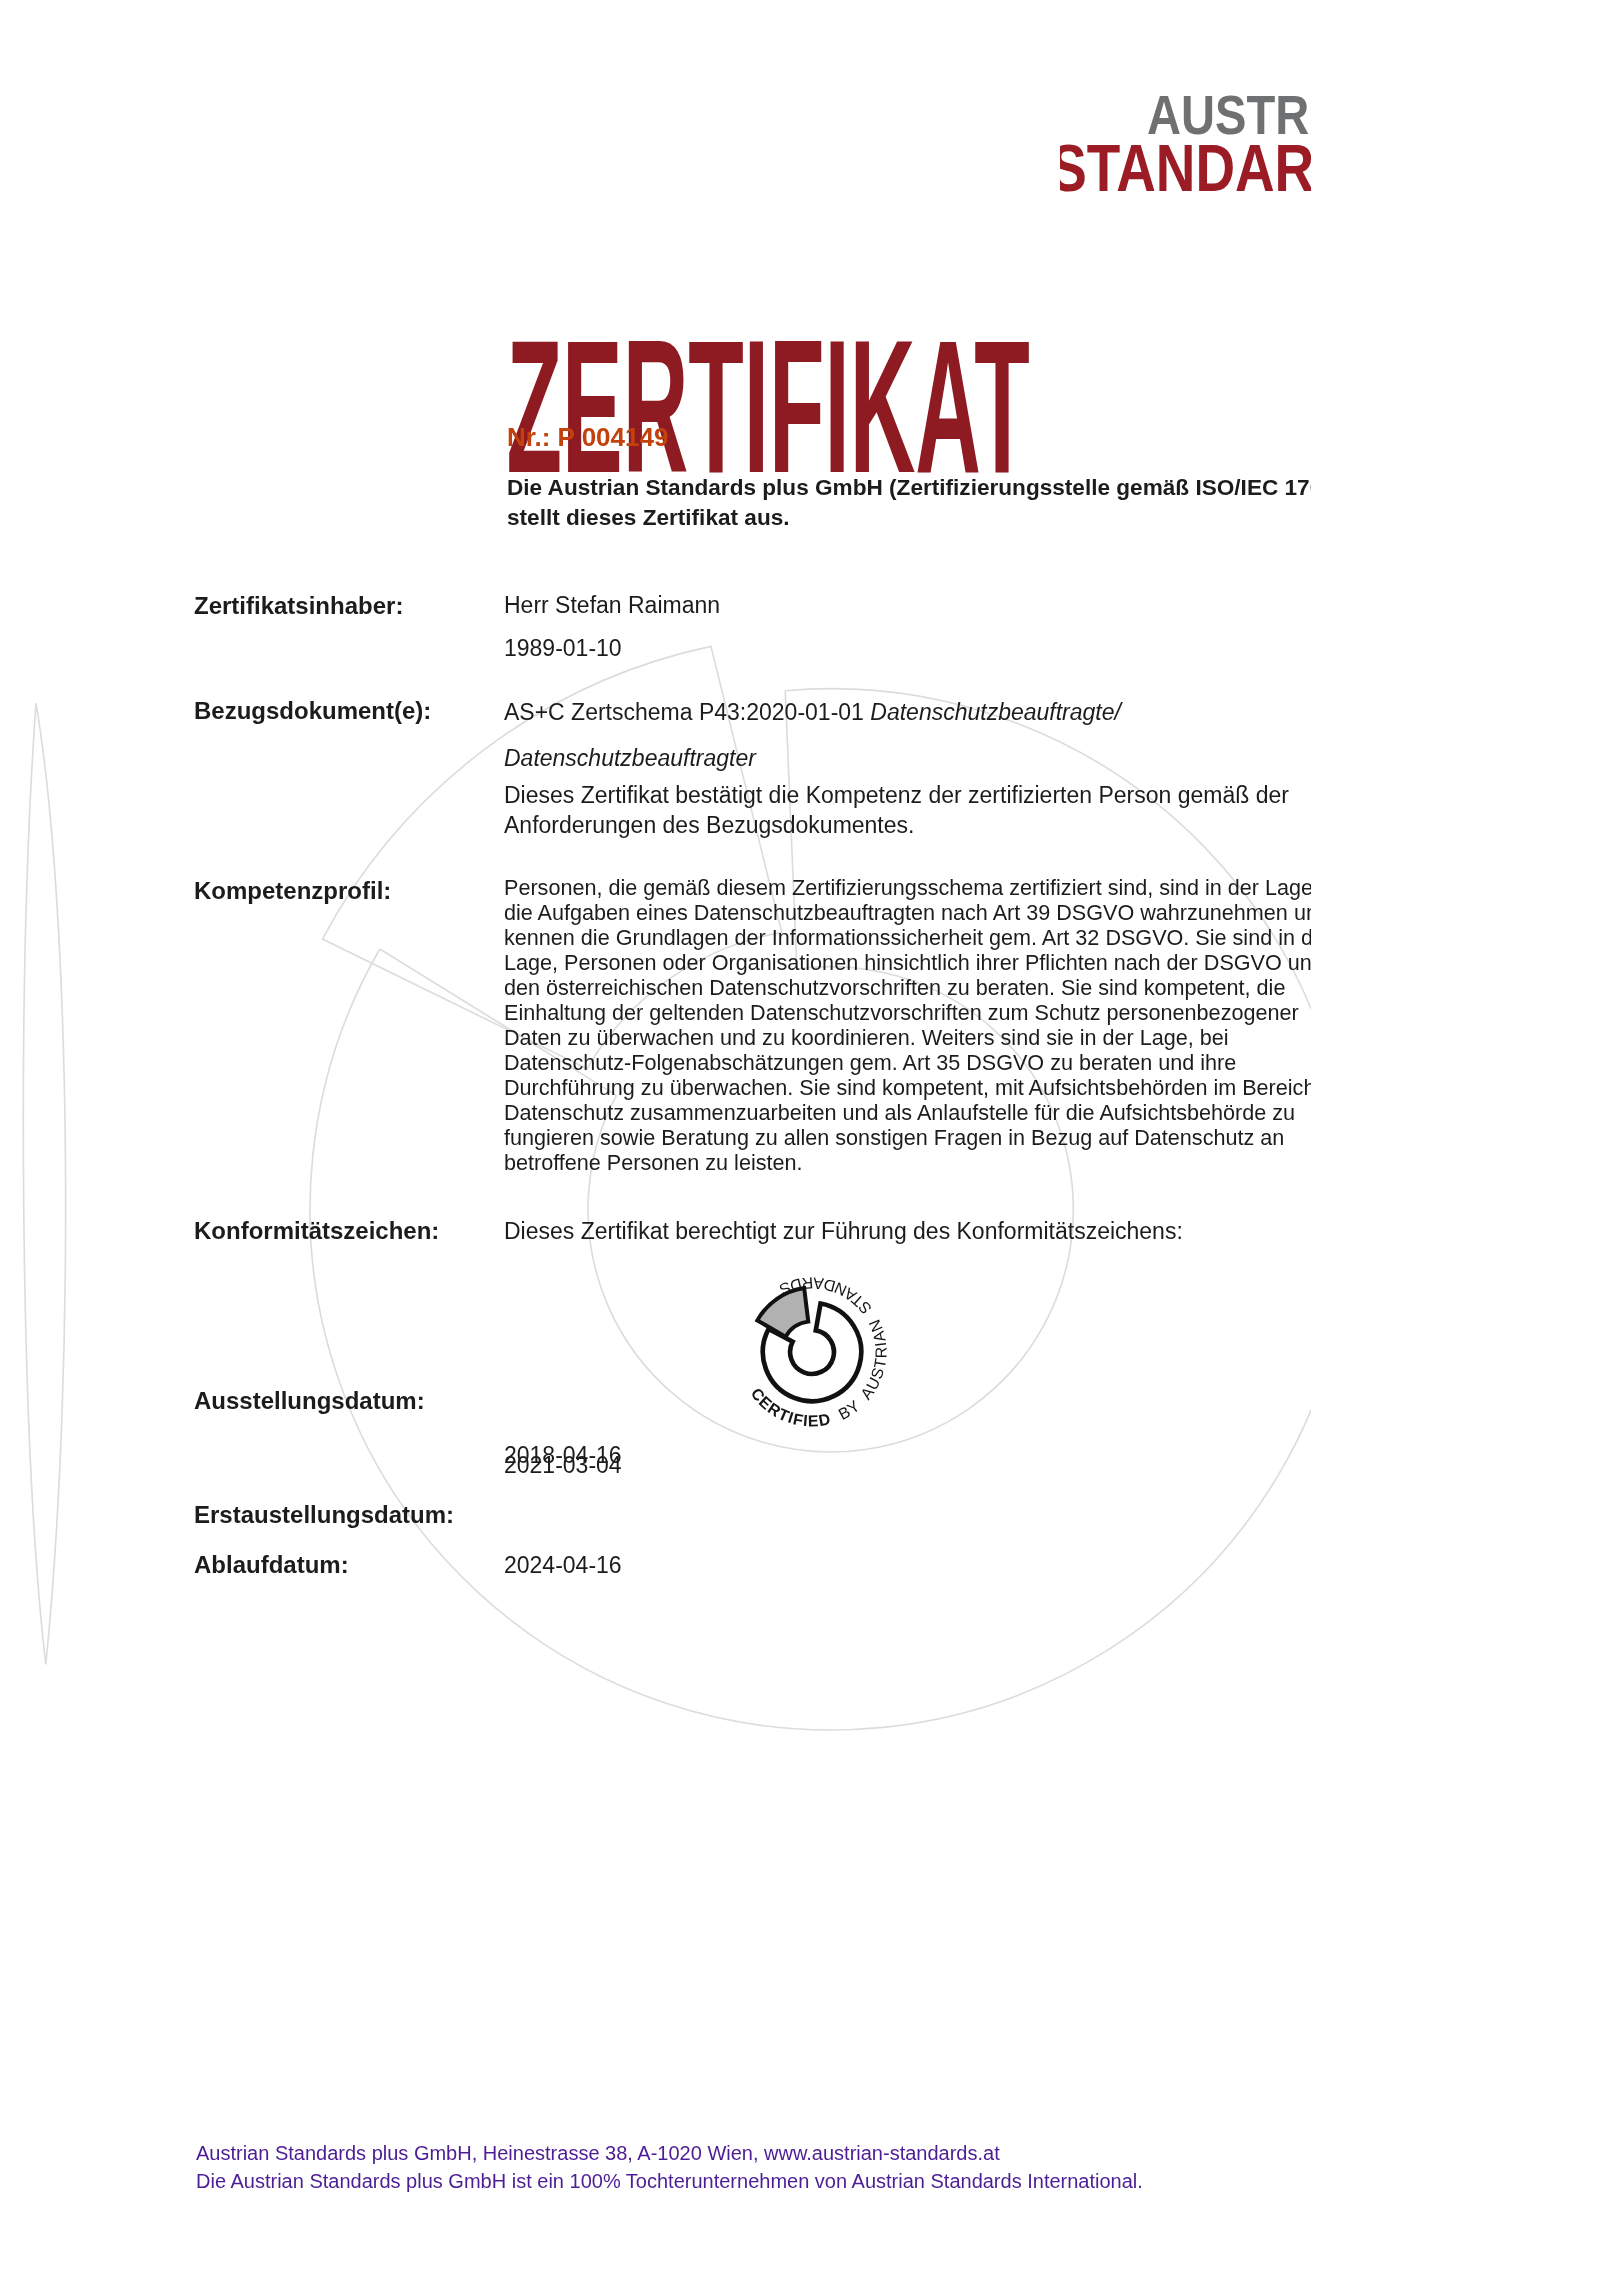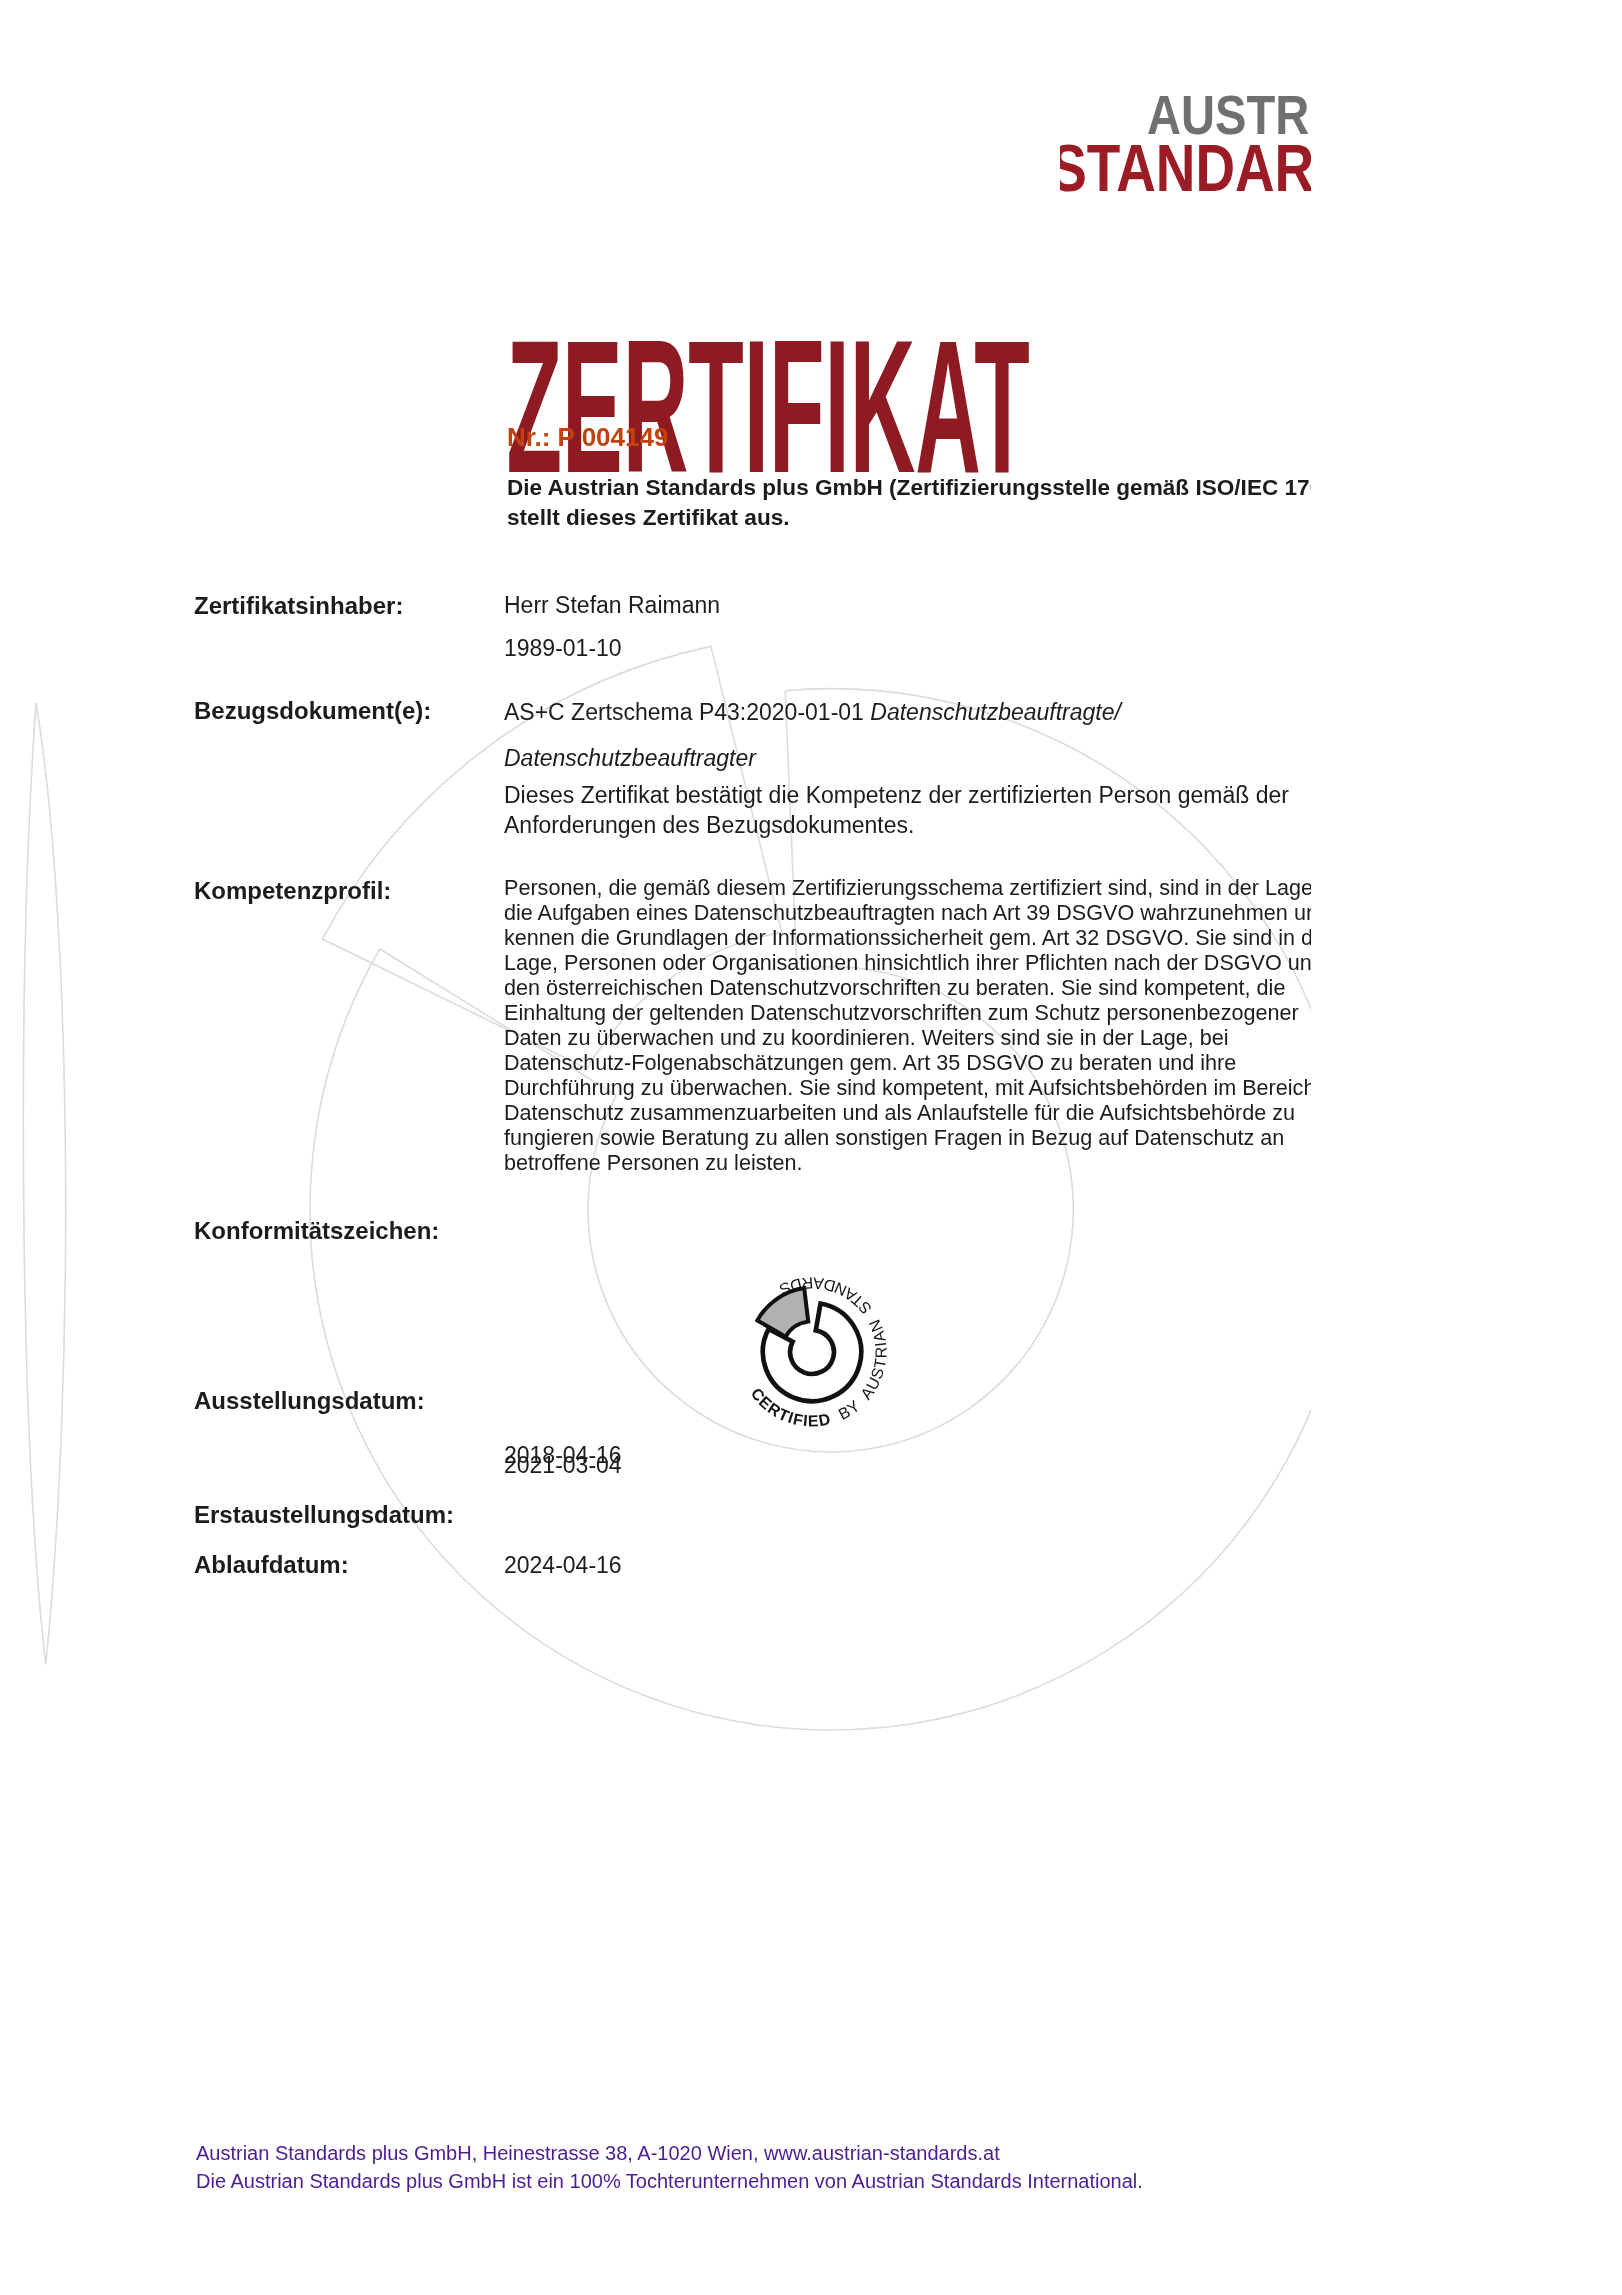--- a/index.html
+++ b/index.html
@@ -81,20 +81,21 @@
 den österreichischen Datenschutzvorschriften zu beraten. Sie sind kompetent, die
 Einhaltung der geltenden Datenschutzvorschriften zum Schutz personenbezogener
 Daten zu überwachen und zu koordinieren. Weiters sind sie in der Lage, bei
 Datenschutz-Folgenabschätzungen gem. Art 35 DSGVO zu beraten und ihre
 Durchführung zu überwachen. Sie sind kompetent, mit Aufsichtsbehörden im Bereich
 Datenschutz zusammenzuarbeiten und als Anlaufstelle für die Aufsichtsbehörde zu
 fungieren sowie Beratung zu allen sonstigen Fragen in Bezug auf Datenschutz an
 betroffene Personen zu leisten.</div>
 
     <div class="abs lbl" style="top:1217px;">Konformitätszeichen:</div>
+    <div class="abs val" style="top:1218px;">Dieses Zertifikat berechtigt zur Führung des Konformitätszeichens:</div>
 
     <div class="abs lbl" style="top:1378px;margin-top:9px;">Ausstellungsdatum:</div>
     <div class="abs val" style="top:1452px;">2021-03-04</div>
     <div class="abs lbl" style="top:1501px;">Erstaustellungsdatum:</div>
     <div class="abs val" style="top:1442px;">2018-04-16</div>
     <div class="abs lbl" style="top:1551px;">Ablaufdatum:</div>
     <div class="abs val" style="top:1552px;">2024-04-16</div>
 
 
     <div class="abs footer">Austrian Standards plus GmbH, Heinestrasse 38, A-1020 Wien, www.austrian-standards.at

